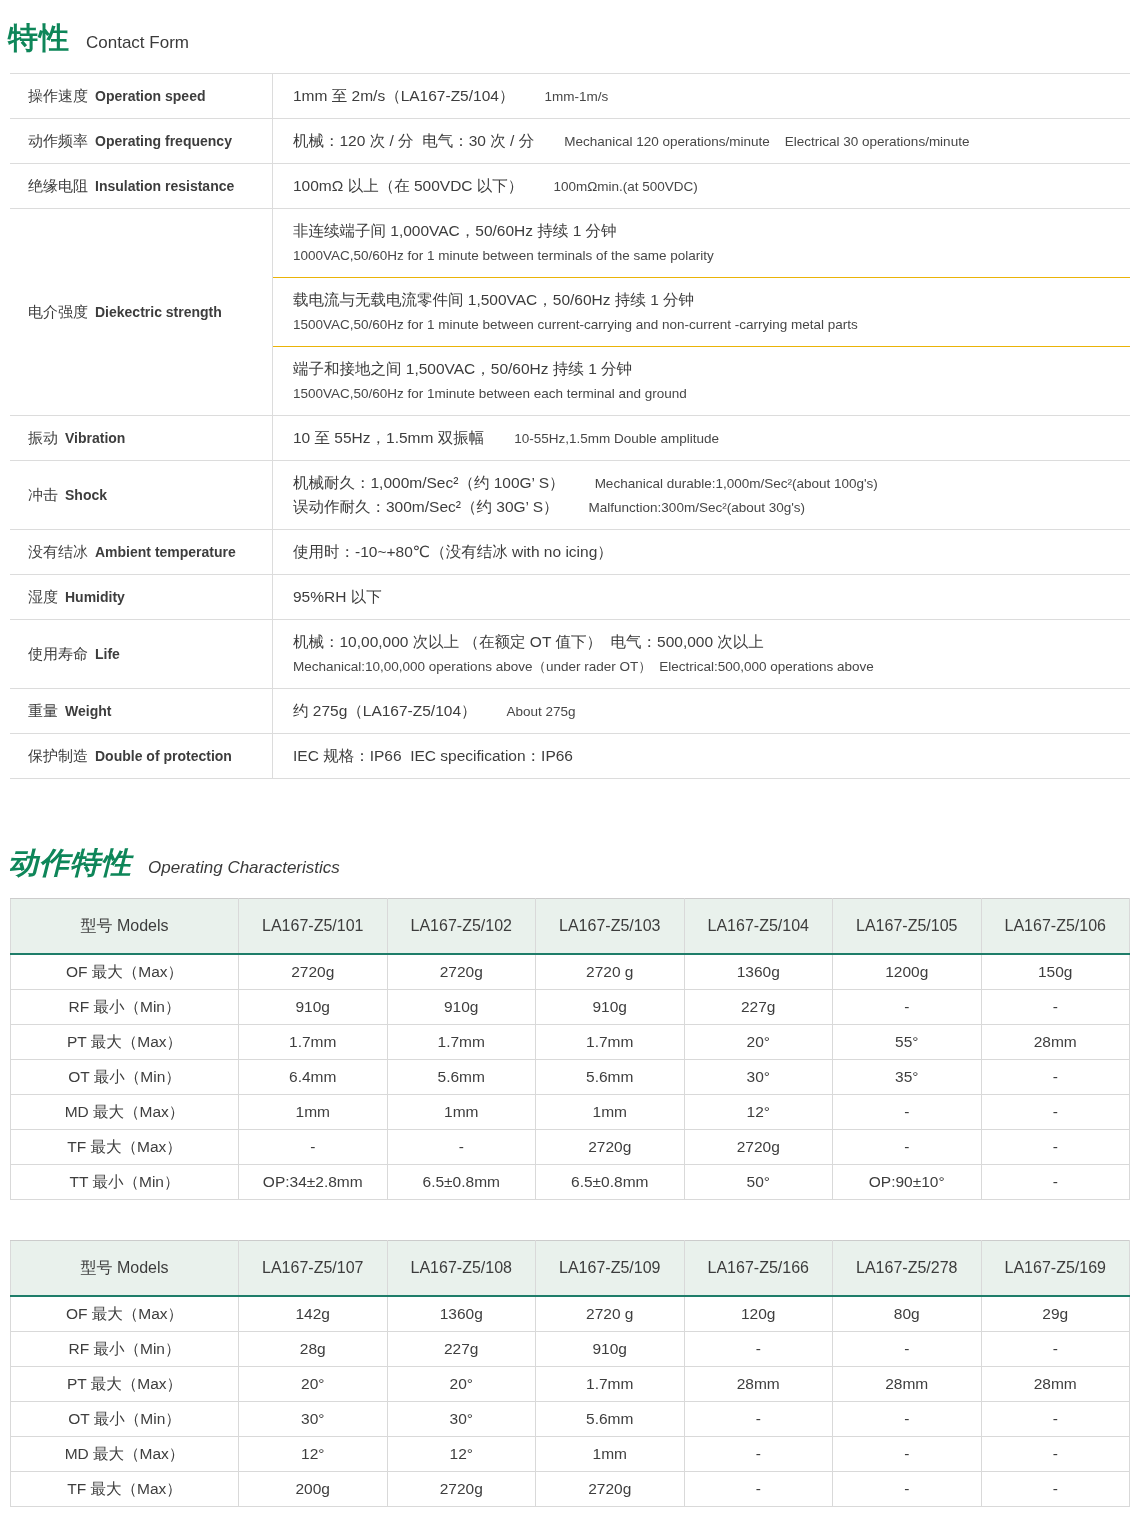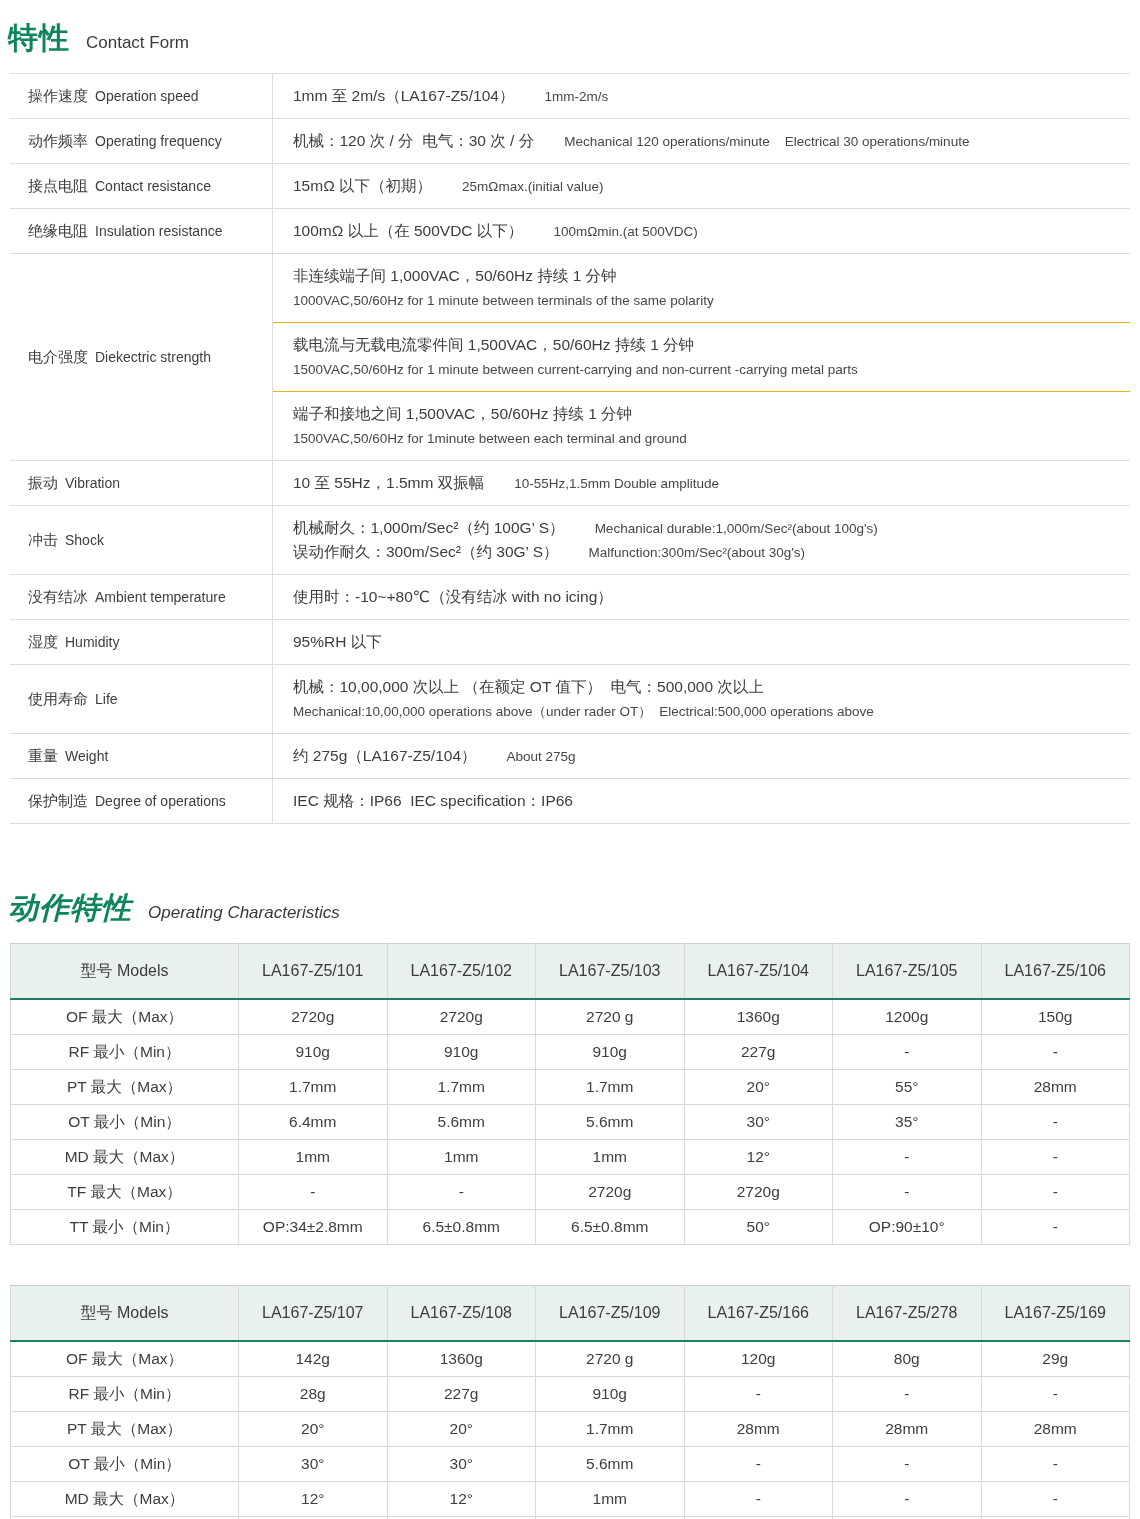--- a/index.html
+++ b/index.html
@@ -16,21 +16,21 @@
   .section-title.second { margin-top:60px;font-style:italic; }
   .t-cn { font-size:30px; font-weight:700; color:#0e8659; letter-spacing:1px; }
   .t-en { font-size:17px; color:#3a3a3a; margin-left:16px; }
 
   
   table.spec { width:1120px; margin:0 10px; border-collapse:collapse; table-layout:fixed; }
   .spec td { border-top:1px solid #dcdcdc; vertical-align:middle; }
   .spec tr:last-child td { border-bottom:1px solid #dcdcdc; }
   .slabel { width:240px; border-right:1px solid #dcdcdc; padding:10px 4px 10px 18px; }
   .lab-cn { font-size:15px; color:#3d3d3d; white-space:pre-wrap;text-align:right; }
-  .lab-en { font-size:14px; color:#3d3d3d; margin-left:7px; white-space:pre-wrap; }
+  .lab-en { font-size:14px; color:#3d3d3d; margin-left:7px; white-space:pre-wrap;font-weight:bold; }
   .svalue { padding:0; }
   .vcell { padding:10px 10px 10px 20px; }
   .vcell + .vcell { border-top:1px solid #eab308; }
   .line { white-space:pre-wrap; line-height:23px; }
   .cn { font-size:15.5px; color:#3d3d3d; }
   .en { font-size:13.5px; color:#474747; margin-left:30px; }
   .cn:empty + .en { margin-left:0; }
 
   
   .mt-wrap { margin:0 10px; }
@@ -57,37 +57,29 @@
   <div class="section-title">
     <span class="t-cn">特性</span><span class="t-en">Contact Form</span>
   </div>
 
   <table class="spec">
     <tbody>
       <tr>
         <td class="slabel"><span class="lab-cn">操作速度</span><span class="lab-en">Operation speed</span></td>
         <td class="svalue">
           <div class="vcell">
-            <div class="line"><span class="cn">1mm 至 2m/s（LA167-Z5/104）</span><span class="en">1mm-2m/s</span></div>
+            <div class="line"><span class="cn">1mm 至 2m/s（LA167-Z5/104）</span><span class="en">1mm-1m/s</span></div>
           </div>
         </td>
       </tr>
         <tr>
         <td class="slabel"><span class="lab-cn">动作频率</span><span class="lab-en">Operating frequency</span></td>
         <td class="svalue">
           <div class="vcell">
             <div class="line"><span class="cn">机械：120 次 / 分  电气：30 次 / 分</span><span class="en">Mechanical 120 operations/minute    Electrical 30 operations/minute</span></div>
-          </div>
-        </td>
-      </tr>
-        <tr>
-        <td class="slabel"><span class="lab-cn">接点电阻</span><span class="lab-en">Contact resistance</span></td>
-        <td class="svalue">
-          <div class="vcell">
-            <div class="line"><span class="cn">15mΩ 以下（初期）</span><span class="en">25mΩmax.(initial value)</span></div>
           </div>
         </td>
       </tr>
         <tr>
         <td class="slabel"><span class="lab-cn">绝缘电阻</span><span class="lab-en">Insulation resistance</span></td>
         <td class="svalue">
           <div class="vcell">
             <div class="line"><span class="cn">100mΩ 以上（在 500VDC 以下）</span><span class="en">100mΩmin.(at 500VDC)</span></div>
           </div>
         </td>
@@ -153,21 +145,21 @@
       </tr>
         <tr>
         <td class="slabel"><span class="lab-cn">重量</span><span class="lab-en">Weight</span></td>
         <td class="svalue">
           <div class="vcell">
             <div class="line"><span class="cn">约 275g（LA167-Z5/104）</span><span class="en">About 275g</span></div>
           </div>
         </td>
       </tr>
         <tr>
-        <td class="slabel"><span class="lab-cn">保护制造</span><span class="lab-en">Degree of operations</span></td>
+        <td class="slabel"><span class="lab-cn">保护制造</span><span class="lab-en">Double of protection</span></td>
         <td class="svalue">
           <div class="vcell">
             <div class="line"><span class="cn">IEC 规格：IP66  IEC specification：IP66</span><span class="en"></span></div>
           </div>
         </td>
       </tr>
     </tbody>
   </table>
 
   <div class="section-title second">

